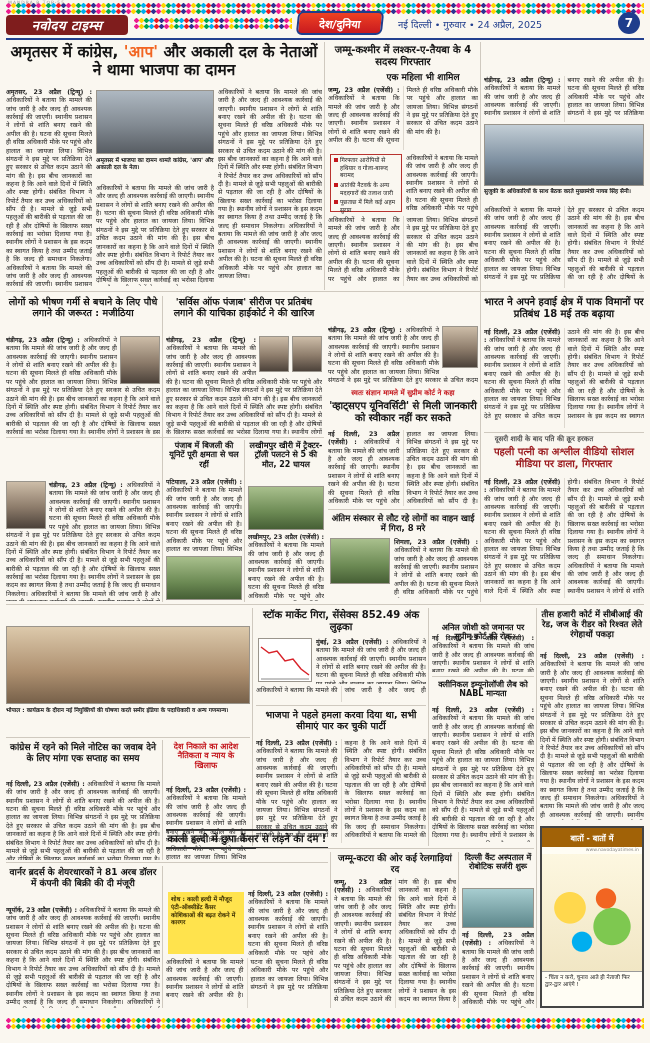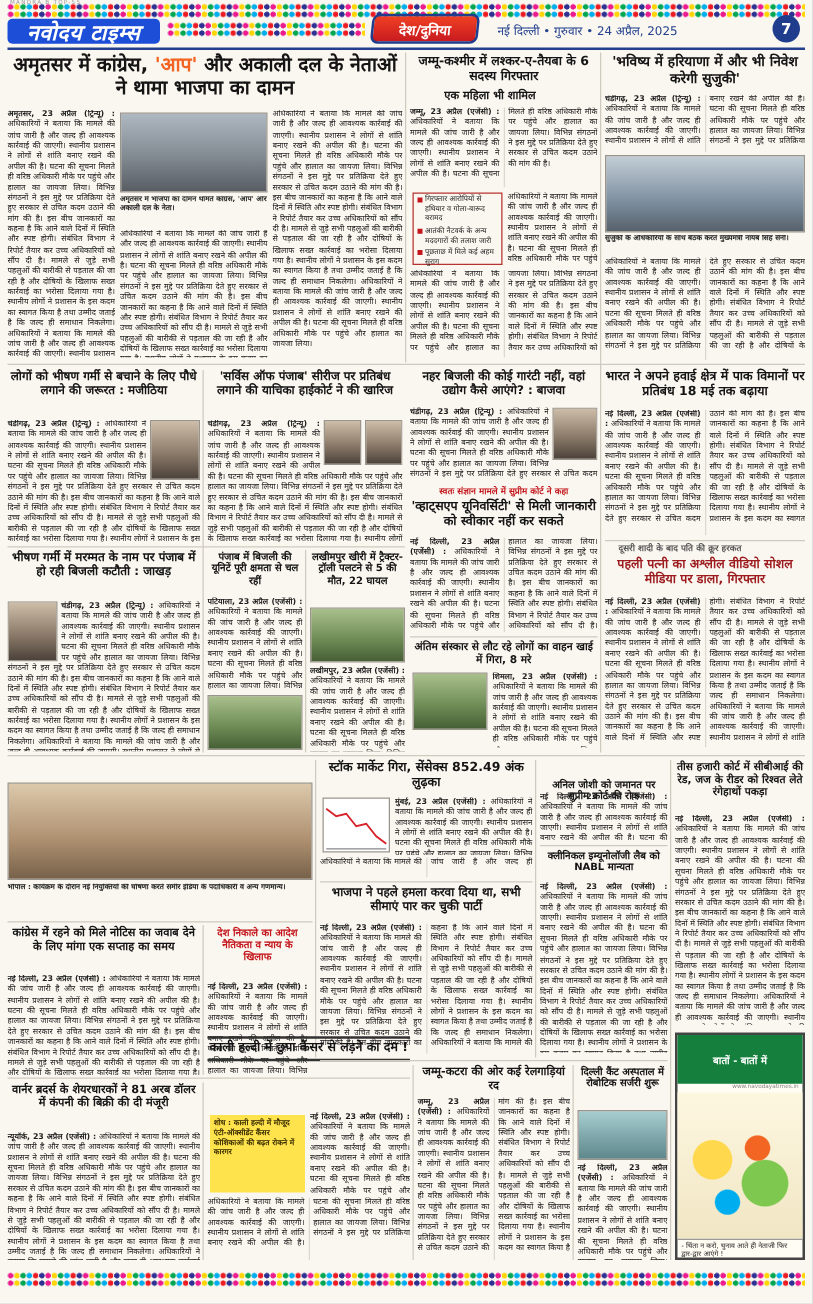--- a/index.html
+++ b/index.html
@@ -10,21 +10,21 @@
   .dotrow{height:5px;background-image:
     radial-gradient(circle 2px at 2.5px 2.5px,#ec1c8f 2px,transparent 2.4px),
     radial-gradient(circle 2px at 7.5px 2.5px,#ffd400 2px,transparent 2.4px),
     radial-gradient(circle 2px at 12.5px 2.5px,#00a651 2px,transparent 2.4px),
     radial-gradient(circle 2px at 17.5px 2.5px,#00aeef 2px,transparent 2.4px),
     radial-gradient(circle 2px at 22.5px 2.5px,#ed1c24 2px,transparent 2.4px),
     radial-gradient(circle 2px at 27.5px 2.5px,#2e3192 2px,transparent 2.4px);
     background-size:30px 5px}
   .dotrow+.dotrow{margin-top:1px}
   
-  .logo{background:#1d4ed8;color:#fff;font-weight:700;font-style:italic;font-size:17px;
+  .logo{background:#7f1d1d;color:#fff;font-weight:700;font-style:italic;font-size:13px;
     display:flex;align-items:center;justify-content:center;border-radius:4px;letter-spacing:.5px}
   .badge{background:linear-gradient(180deg,#ef4123,#c81a1f);border:2px solid #1f3d8c;color:#fff;
     font-weight:700;font-size:11px;display:flex;align-items:center;justify-content:center;
     border-radius:6px;transform:skewX(-6deg)}
   .datebar{color:#23408e;font-weight:400;font-size:9.5px;white-space:nowrap}
   .pgnum{background:#1f3d8c;color:#fff;border-radius:50%;width:22px;height:22px;display:flex;
     align-items:center;justify-content:center;font-weight:700;font-size:12px}
   .topnote{font-size:4.5px;color:#999;letter-spacing:1px}
   .rule{background:#23408e;height:2px}
   
@@ -52,21 +52,21 @@
   .fll{float:left;margin:0 3px 2px 0}
   
   .vr{position:absolute;width:1px;background:#cfc9bf}
   .hrz{position:absolute;height:1px;background:#cfc9bf}
   
   .ptbox{border:1px solid #b8332f;padding:2px 3px;font-size:5.9px;line-height:1.3;color:#222}
   .ptbox .pt{display:flex;gap:2px;margin-bottom:2px;text-align:left}
   .ptbox .sq{width:4px;height:4px;background:#c4161c;flex:0 0 auto;margin-top:1px}
   .hibox{background:#ffe34d;padding:3px;font-size:6px;font-weight:700;line-height:1.3;color:#3a2d00;text-align:left}
   .cartoon{border:2px solid #444;background:#fffdf4}
-  .cartoon .cb-head{background:#15803d;color:#fff;font-weight:700;font-size:8px;text-align:center;padding:14px 0}
+  .cartoon .cb-head{background:#a16207;color:#fff;font-weight:700;font-size:8px;text-align:center;padding:4px 0}
   .cartoon .cb-art{height:118px;border-bottom:1px solid #999;background:
     radial-gradient(circle at 28% 46%,#ffd84d 16%,transparent 17%),
     radial-gradient(circle at 64% 38%,#f26522 10%,transparent 11%),
     radial-gradient(circle at 70% 62%,#7ec850 18%,transparent 19%),
     radial-gradient(circle at 40% 75%,#00aeef 9%,transparent 10%),
     linear-gradient(180deg,#fdf7e0,#f1e6c4)}
   .cartoon .cb-cap{font-size:5.6px;line-height:1.3;padding:2px 3px;color:#222;text-align:left}
   .cartoon .cb-url{font-size:4.6px;color:#888;text-align:right;padding:0 3px 2px}
   .box-rule{border-top:2px solid #333;border-bottom:2px solid #333;padding:2px 0}
   .chart-img{background:#fff;border:1px solid #9a958c}
@@ -100,22 +100,22 @@
   </div>
   <div class="blk ph ph-crowd" style="left:96px;top:90px;width:118px;height:64px"></div>
   <div class="blk cap" style="left:96px;top:157px;width:118px;height:24px">अमृतसर में भाजपा का दामन थामते कांग्रेस, 'आप' और अकाली दल के नेता।</div>
   <div class="blk b" style="left:96px;top:184px;width:118px;height:102px">
     <span>अधिकारियों ने बताया कि मामले की जांच जारी है और जल्द ही आवश्यक कार्रवाई की जाएगी। स्थानीय प्रशासन ने लोगों से शांति बनाए रखने की अपील की है। घटना की सूचना मिलते ही वरिष्ठ अधिकारी मौके पर पहुंचे और हालात का जायजा लिया। विभिन्न संगठनों ने इस मुद्दे पर प्रतिक्रिया देते हुए सरकार से उचित कदम उठाने की मांग की है। इस बीच जानकारों का कहना है कि आने वाले दिनों में स्थिति और स्पष्ट होगी। संबंधित विभाग ने रिपोर्ट तैयार कर उच्च अधिकारियों को सौंप दी है। मामले से जुड़े सभी पहलुओं की बारीकी से पड़ताल की जा रही है और दोषियों के खिलाफ सख्त कार्रवाई का भरोसा दिलाया गया है। स्थानीय लोगों ने प्रशासन के इस कदम का स्वागत किया है तथा उम्मीद जताई है कि जल्द ही समाधान निकलेगा। अधिकारियों ने बताया कि मामले की जांच जारी है और जल्द ही आवश्यक कार्रवाई की जाएगी। स्थानीय प्रशासन ने लोगों से शांति बनाए रखने की अपील की है। घटना की सूचना मिलते ही वरिष्ठ अधिकारी मौके पर पहुंचे और हालात का जायजा लिया।</span>
   </div>
   <div class="blk b" style="left:218px;top:88px;width:104px;height:198px">
     <span>अधिकारियों ने बताया कि मामले की जांच जारी है और जल्द ही आवश्यक कार्रवाई की जाएगी। स्थानीय प्रशासन ने लोगों से शांति बनाए रखने की अपील की है। घटना की सूचना मिलते ही वरिष्ठ अधिकारी मौके पर पहुंचे और हालात का जायजा लिया। विभिन्न संगठनों ने इस मुद्दे पर प्रतिक्रिया देते हुए सरकार से उचित कदम उठाने की मांग की है। इस बीच जानकारों का कहना है कि आने वाले दिनों में स्थिति और स्पष्ट होगी। संबंधित विभाग ने रिपोर्ट तैयार कर उच्च अधिकारियों को सौंप दी है। मामले से जुड़े सभी पहलुओं की बारीकी से पड़ताल की जा रही है और दोषियों के खिलाफ सख्त कार्रवाई का भरोसा दिलाया गया है। स्थानीय लोगों ने प्रशासन के इस कदम का स्वागत किया है तथा उम्मीद जताई है कि जल्द ही समाधान निकलेगा। अधिकारियों ने बताया कि मामले की जांच जारी है और जल्द ही आवश्यक कार्रवाई की जाएगी। स्थानीय प्रशासन ने लोगों से शांति बनाए रखने की अपील की है। घटना की सूचना मिलते ही वरिष्ठ अधिकारी मौके पर पहुंचे और हालात का जायजा लिया।</span>
   </div>
 
-  <div class="blk hl s10" style="left:328px;top:44px;width:150px">जम्मू-कश्मीर में लश्कर-ए-तैयबा के 6 सदस्य गिरफ्तार</div>
-  <div class="blk hl s9" style="left:317px;top:72px;width:150px">एक महिला भी शामिल</div>
+  <div class="blk hl s10" style="left:328px;top:44px;width:150px">जम्मू-कश्मीर में लश्कर-ए-तैयबा के 4 सदस्य गिरफ्तार</div>
+  <div class="blk hl s9" style="left:348px;top:72px;width:150px">एक महिला भी शामिल</div>
   <div class="blk b cols2" style="left:328px;top:86px;width:150px;height:64px">
     <b class="dl">जम्मू, 23 अप्रैल (एजेंसी) : </b><span>अधिकारियों ने बताया कि मामले की जांच जारी है और जल्द ही आवश्यक कार्रवाई की जाएगी। स्थानीय प्रशासन ने लोगों से शांति बनाए रखने की अपील की है। घटना की सूचना मिलते ही वरिष्ठ अधिकारी मौके पर पहुंचे और हालात का जायजा लिया। विभिन्न संगठनों ने इस मुद्दे पर प्रतिक्रिया देते हुए सरकार से उचित कदम उठाने की मांग की है।</span>
   </div>
   <div class="blk ptbox" style="left:330px;top:154px;width:72px;height:58px">
     <div class="pt">
         <span class="sq"></span>
         <span>गिरफ्तार आरोपियों से हथियार व गोला-बारूद बरामद</span>
       </div>
     <div class="pt">
         <span class="sq"></span>
@@ -126,21 +126,20 @@
         <span>पूछताछ में मिले कई अहम सुराग</span>
       </div>
   </div>
   <div class="blk b" style="left:406px;top:154px;width:72px;height:58px">
     <span>अधिकारियों ने बताया कि मामले की जांच जारी है और जल्द ही आवश्यक कार्रवाई की जाएगी। स्थानीय प्रशासन ने लोगों से शांति बनाए रखने की अपील की है। घटना की सूचना मिलते ही वरिष्ठ अधिकारी मौके पर पहुंचे और हालात का जायजा लिया। विभिन्न संगठनों ने इस मुद्दे पर प्रतिक्रिया देते हुए सरकार से उचित कदम उठाने की मांग की है।</span>
   </div>
   <div class="blk b cols2" style="left:328px;top:216px;width:150px;height:70px">
     <span>अधिकारियों ने बताया कि मामले की जांच जारी है और जल्द ही आवश्यक कार्रवाई की जाएगी। स्थानीय प्रशासन ने लोगों से शांति बनाए रखने की अपील की है। घटना की सूचना मिलते ही वरिष्ठ अधिकारी मौके पर पहुंचे और हालात का जायजा लिया। विभिन्न संगठनों ने इस मुद्दे पर प्रतिक्रिया देते हुए सरकार से उचित कदम उठाने की मांग की है। इस बीच जानकारों का कहना है कि आने वाले दिनों में स्थिति और स्पष्ट होगी। संबंधित विभाग ने रिपोर्ट तैयार कर उच्च अधिकारियों को सौंप दी है। मामले से जुड़े सभी पहलुओं की बारीकी से पड़ताल की जा रही है और दोषियों के खिलाफ सख्त कार्रवाई का भरोसा दिलाया गया है। स्थानीय लोगों ने प्रशासन के इस कदम का स्वागत किया है तथा उम्मीद जताई है कि जल्द ही समाधान निकलेगा। अधिकारियों ने बताया कि मामले की जांच जारी है और जल्द ही आवश्यक कार्रवाई की जाएगी। स्थानीय प्रशासन ने लोगों से शांति बनाए रखने की अपील की है। घटना की सूचना मिलते ही वरिष्ठ अधिकारी मौके पर पहुंचे और हालात का जायजा लिया।</span>
   </div>
 
-  <div class="blk hl s11" style="left:484px;top:44px;width:160px">'भविष्य में हरियाणा में और भी निवेश करेगी सुजुकी'</div>
   <div class="blk b cols2" style="left:484px;top:76px;width:160px;height:46px">
     <b class="dl">चंडीगढ़, 23 अप्रैल (ट्रिन्यू) : </b><span>अधिकारियों ने बताया कि मामले की जांच जारी है और जल्द ही आवश्यक कार्रवाई की जाएगी। स्थानीय प्रशासन ने लोगों से शांति बनाए रखने की अपील की है। घटना की सूचना मिलते ही वरिष्ठ अधिकारी मौके पर पहुंचे और हालात का जायजा लिया। विभिन्न संगठनों ने इस मुद्दे पर प्रतिक्रिया देते हुए सरकार से उचित कदम उठाने की मांग की है।</span>
   </div>
   <div class="blk ph ph-meet" style="left:484px;top:124px;width:160px;height:62px"></div>
   <div class="blk cap" style="left:484px;top:188px;width:160px;height:16px">सुजुकी के अधिकारियों के साथ बैठक करते मुख्यमंत्री नायब सिंह सैनी।</div>
   <div class="blk b cols2" style="left:484px;top:206px;width:160px;height:82px">
     <span>अधिकारियों ने बताया कि मामले की जांच जारी है और जल्द ही आवश्यक कार्रवाई की जाएगी। स्थानीय प्रशासन ने लोगों से शांति बनाए रखने की अपील की है। घटना की सूचना मिलते ही वरिष्ठ अधिकारी मौके पर पहुंचे और हालात का जायजा लिया। विभिन्न संगठनों ने इस मुद्दे पर प्रतिक्रिया देते हुए सरकार से उचित कदम उठाने की मांग की है। इस बीच जानकारों का कहना है कि आने वाले दिनों में स्थिति और स्पष्ट होगी। संबंधित विभाग ने रिपोर्ट तैयार कर उच्च अधिकारियों को सौंप दी है। मामले से जुड़े सभी पहलुओं की बारीकी से पड़ताल की जा रही है और दोषियों के खिलाफ सख्त कार्रवाई का भरोसा दिलाया गया है। स्थानीय लोगों ने प्रशासन के इस कदम का स्वागत किया है तथा उम्मीद जताई है कि जल्द ही समाधान निकलेगा। अधिकारियों ने बताया कि मामले की जांच जारी है और जल्द ही आवश्यक कार्रवाई की जाएगी। स्थानीय प्रशासन ने लोगों से शांति बनाए रखने की अपील की है। घटना की सूचना मिलते ही वरिष्ठ अधिकारी मौके पर पहुंचे और हालात का जायजा लिया।</span>
   </div>
 
   <div class="vr" style="left:324px;top:42px;height:248px"></div>
@@ -153,21 +152,20 @@
     <b class="dl">चंडीगढ़, 23 अप्रैल (ट्रिन्यू) : </b><span>अधिकारियों ने बताया कि मामले की जांच जारी है और जल्द ही आवश्यक कार्रवाई की जाएगी। स्थानीय प्रशासन ने लोगों से शांति बनाए रखने की अपील की है। घटना की सूचना मिलते ही वरिष्ठ अधिकारी मौके पर पहुंचे और हालात का जायजा लिया। विभिन्न संगठनों ने इस मुद्दे पर प्रतिक्रिया देते हुए सरकार से उचित कदम उठाने की मांग की है। इस बीच जानकारों का कहना है कि आने वाले दिनों में स्थिति और स्पष्ट होगी। संबंधित विभाग ने रिपोर्ट तैयार कर उच्च अधिकारियों को सौंप दी है। मामले से जुड़े सभी पहलुओं की बारीकी से पड़ताल की जा रही है और दोषियों के खिलाफ सख्त कार्रवाई का भरोसा दिलाया गया है। स्थानीय लोगों ने प्रशासन के इस कदम का स्वागत किया है तथा उम्मीद जताई है कि जल्द ही समाधान निकलेगा। अधिकारियों ने बताया कि मामले की जांच जारी है और जल्द ही आवश्यक कार्रवाई की जाएगी। स्थानीय प्रशासन ने लोगों से शांति बनाए रखने की अपील की है। घटना की सूचना मिलते ही वरिष्ठ अधिकारी मौके पर पहुंचे और हालात का जायजा लिया।</span>
   </div>
 
   <div class="blk hl s95" style="left:166px;top:296px;width:156px">'सर्विस ऑफ पंजाब' सीरीज पर प्रतिबंध लगाने की याचिका हाईकोर्ट ने की खारिज</div>
   <div class="blk b" style="left:166px;top:336px;width:156px;height:98px">
     <span class="ph ph-port fl" style="width:30px;height:36px;display:block"></span>
     <span class="ph ph-port fl" style="width:30px;height:36px;display:block"></span>
     <b class="dl">चंडीगढ़, 23 अप्रैल (ट्रिन्यू) : </b><span>अधिकारियों ने बताया कि मामले की जांच जारी है और जल्द ही आवश्यक कार्रवाई की जाएगी। स्थानीय प्रशासन ने लोगों से शांति बनाए रखने की अपील की है। घटना की सूचना मिलते ही वरिष्ठ अधिकारी मौके पर पहुंचे और हालात का जायजा लिया। विभिन्न संगठनों ने इस मुद्दे पर प्रतिक्रिया देते हुए सरकार से उचित कदम उठाने की मांग की है। इस बीच जानकारों का कहना है कि आने वाले दिनों में स्थिति और स्पष्ट होगी। संबंधित विभाग ने रिपोर्ट तैयार कर उच्च अधिकारियों को सौंप दी है। मामले से जुड़े सभी पहलुओं की बारीकी से पड़ताल की जा रही है और दोषियों के खिलाफ सख्त कार्रवाई का भरोसा दिलाया गया है। स्थानीय लोगों ने प्रशासन के इस कदम का स्वागत किया है तथा उम्मीद जताई है कि जल्द ही समाधान निकलेगा। अधिकारियों ने बताया कि मामले की जांच जारी है और जल्द ही आवश्यक कार्रवाई की जाएगी। स्थानीय प्रशासन ने लोगों से शांति बनाए रखने की अपील की है। घटना की सूचना मिलते ही वरिष्ठ अधिकारी मौके पर पहुंचे और हालात का जायजा लिया।</span>
   </div>
 
-  <div class="blk hl s95" style="left:328px;top:296px;width:150px">नहर बिजली की कोई गारंटी नहीं, वहां उद्योग कैसे आएंगे? : बाजवा</div>
   <div class="blk b" style="left:328px;top:326px;width:150px;height:58px">
     <span class="ph ph-port fl" style="width:36px;height:42px;display:block"></span>
     <b class="dl">चंडीगढ़, 23 अप्रैल (ट्रिन्यू) : </b><span>अधिकारियों ने बताया कि मामले की जांच जारी है और जल्द ही आवश्यक कार्रवाई की जाएगी। स्थानीय प्रशासन ने लोगों से शांति बनाए रखने की अपील की है। घटना की सूचना मिलते ही वरिष्ठ अधिकारी मौके पर पहुंचे और हालात का जायजा लिया। विभिन्न संगठनों ने इस मुद्दे पर प्रतिक्रिया देते हुए सरकार से उचित कदम उठाने की मांग की है।</span>
   </div>
 
   <div class="blk kick" style="left:328px;top:390px;width:150px">स्वतः संज्ञान मामले में सुप्रीम कोर्ट ने कहा</div>
   <div class="blk hl s10" style="left:328px;top:400px;width:150px">'व्हाट्सएप यूनिवर्सिटी' से मिली जानकारी को स्वीकार नहीं कर सकते</div>
   <div class="blk b cols2" style="left:328px;top:430px;width:150px;height:76px">
     <b class="dl">नई दिल्ली, 23 अप्रैल (एजेंसी) : </b><span>अधिकारियों ने बताया कि मामले की जांच जारी है और जल्द ही आवश्यक कार्रवाई की जाएगी। स्थानीय प्रशासन ने लोगों से शांति बनाए रखने की अपील की है। घटना की सूचना मिलते ही वरिष्ठ अधिकारी मौके पर पहुंचे और हालात का जायजा लिया। विभिन्न संगठनों ने इस मुद्दे पर प्रतिक्रिया देते हुए सरकार से उचित कदम उठाने की मांग की है। इस बीच जानकारों का कहना है कि आने वाले दिनों में स्थिति और स्पष्ट होगी। संबंधित विभाग ने रिपोर्ट तैयार कर उच्च अधिकारियों को सौंप दी है। मामले से जुड़े सभी पहलुओं की बारीकी से पड़ताल की जा रही है और दोषियों के खिलाफ सख्त कार्रवाई का भरोसा दिलाया गया है। स्थानीय लोगों ने प्रशासन के इस कदम का स्वागत किया है तथा उम्मीद जताई है कि जल्द ही समाधान निकलेगा। अधिकारियों ने बताया कि मामले की जांच जारी है और जल्द ही आवश्यक कार्रवाई की जाएगी। स्थानीय प्रशासन ने लोगों से शांति बनाए रखने की अपील की है। घटना की सूचना मिलते ही वरिष्ठ अधिकारी मौके पर पहुंचे और हालात का जायजा लिया।</span>
   </div>
@@ -188,21 +186,20 @@
   <div class="blk kick kickg" style="left:464px;top:436px;width:160px">दूसरी शादी के बाद पति की क्रूर हरकत</div>
   <div class="blk hl s10 mrn" style="left:484px;top:446px;width:160px">पहली पत्नी का अश्लील वीडियो सोशल मीडिया पर डाला, गिरफ्तार</div>
   <div class="blk b cols2" style="left:484px;top:478px;width:160px;height:120px">
     <b class="dl">नई दिल्ली, 23 अप्रैल (एजेंसी) : </b><span>अधिकारियों ने बताया कि मामले की जांच जारी है और जल्द ही आवश्यक कार्रवाई की जाएगी। स्थानीय प्रशासन ने लोगों से शांति बनाए रखने की अपील की है। घटना की सूचना मिलते ही वरिष्ठ अधिकारी मौके पर पहुंचे और हालात का जायजा लिया। विभिन्न संगठनों ने इस मुद्दे पर प्रतिक्रिया देते हुए सरकार से उचित कदम उठाने की मांग की है। इस बीच जानकारों का कहना है कि आने वाले दिनों में स्थिति और स्पष्ट होगी। संबंधित विभाग ने रिपोर्ट तैयार कर उच्च अधिकारियों को सौंप दी है। मामले से जुड़े सभी पहलुओं की बारीकी से पड़ताल की जा रही है और दोषियों के खिलाफ सख्त कार्रवाई का भरोसा दिलाया गया है। स्थानीय लोगों ने प्रशासन के इस कदम का स्वागत किया है तथा उम्मीद जताई है कि जल्द ही समाधान निकलेगा। अधिकारियों ने बताया कि मामले की जांच जारी है और जल्द ही आवश्यक कार्रवाई की जाएगी। स्थानीय प्रशासन ने लोगों से शांति बनाए रखने की अपील की है। घटना की सूचना मिलते ही वरिष्ठ अधिकारी मौके पर पहुंचे और हालात का जायजा लिया।</span>
   </div>
 
   <div class="hrz" style="left:6px;top:437px;width:318px"></div>
   <div class="vr" style="left:162px;top:296px;height:306px"></div>
   <div class="vr" style="left:244px;top:440px;height:162px"></div>
 
-  <div class="blk hl s95" style="left:6px;top:441px;width:154px">भीषण गर्मी में मरम्मत के नाम पर पंजाब में हो रही बिजली कटौती : जाखड़</div>
   <div class="blk b" style="left:6px;top:481px;width:154px;height:120px">
     <span class="ph ph-port fll" style="width:40px;height:48px;display:block"></span>
     <b class="dl">चंडीगढ़, 23 अप्रैल (ट्रिन्यू) : </b><span>अधिकारियों ने बताया कि मामले की जांच जारी है और जल्द ही आवश्यक कार्रवाई की जाएगी। स्थानीय प्रशासन ने लोगों से शांति बनाए रखने की अपील की है। घटना की सूचना मिलते ही वरिष्ठ अधिकारी मौके पर पहुंचे और हालात का जायजा लिया। विभिन्न संगठनों ने इस मुद्दे पर प्रतिक्रिया देते हुए सरकार से उचित कदम उठाने की मांग की है। इस बीच जानकारों का कहना है कि आने वाले दिनों में स्थिति और स्पष्ट होगी। संबंधित विभाग ने रिपोर्ट तैयार कर उच्च अधिकारियों को सौंप दी है। मामले से जुड़े सभी पहलुओं की बारीकी से पड़ताल की जा रही है और दोषियों के खिलाफ सख्त कार्रवाई का भरोसा दिलाया गया है। स्थानीय लोगों ने प्रशासन के इस कदम का स्वागत किया है तथा उम्मीद जताई है कि जल्द ही समाधान निकलेगा। अधिकारियों ने बताया कि मामले की जांच जारी है और जल्द ही आवश्यक कार्रवाई की जाएगी। स्थानीय प्रशासन ने लोगों से शांति बनाए रखने की अपील की है। घटना की सूचना मिलते ही वरिष्ठ अधिकारी मौके पर पहुंचे और हालात का जायजा लिया।</span>
   </div>
 
   <div class="blk hl s8" style="left:166px;top:441px;width:76px">पंजाब में बिजली की यूनिटें पूरी क्षमता से चल रहीं</div>
   <div class="blk b" style="left:166px;top:478px;width:76px;height:74px">
     <b class="dl">पटियाला, 23 अप्रैल (एजेंसी) : </b><span>अधिकारियों ने बताया कि मामले की जांच जारी है और जल्द ही आवश्यक कार्रवाई की जाएगी। स्थानीय प्रशासन ने लोगों से शांति बनाए रखने की अपील की है। घटना की सूचना मिलते ही वरिष्ठ अधिकारी मौके पर पहुंचे और हालात का जायजा लिया। विभिन्न संगठनों ने इस मुद्दे पर प्रतिक्रिया देते हुए सरकार से उचित कदम उठाने की मांग की है।</span>
   </div>
   <div class="blk ph ph-green" style="left:166px;top:556px;width:76px;height:44px"></div>

